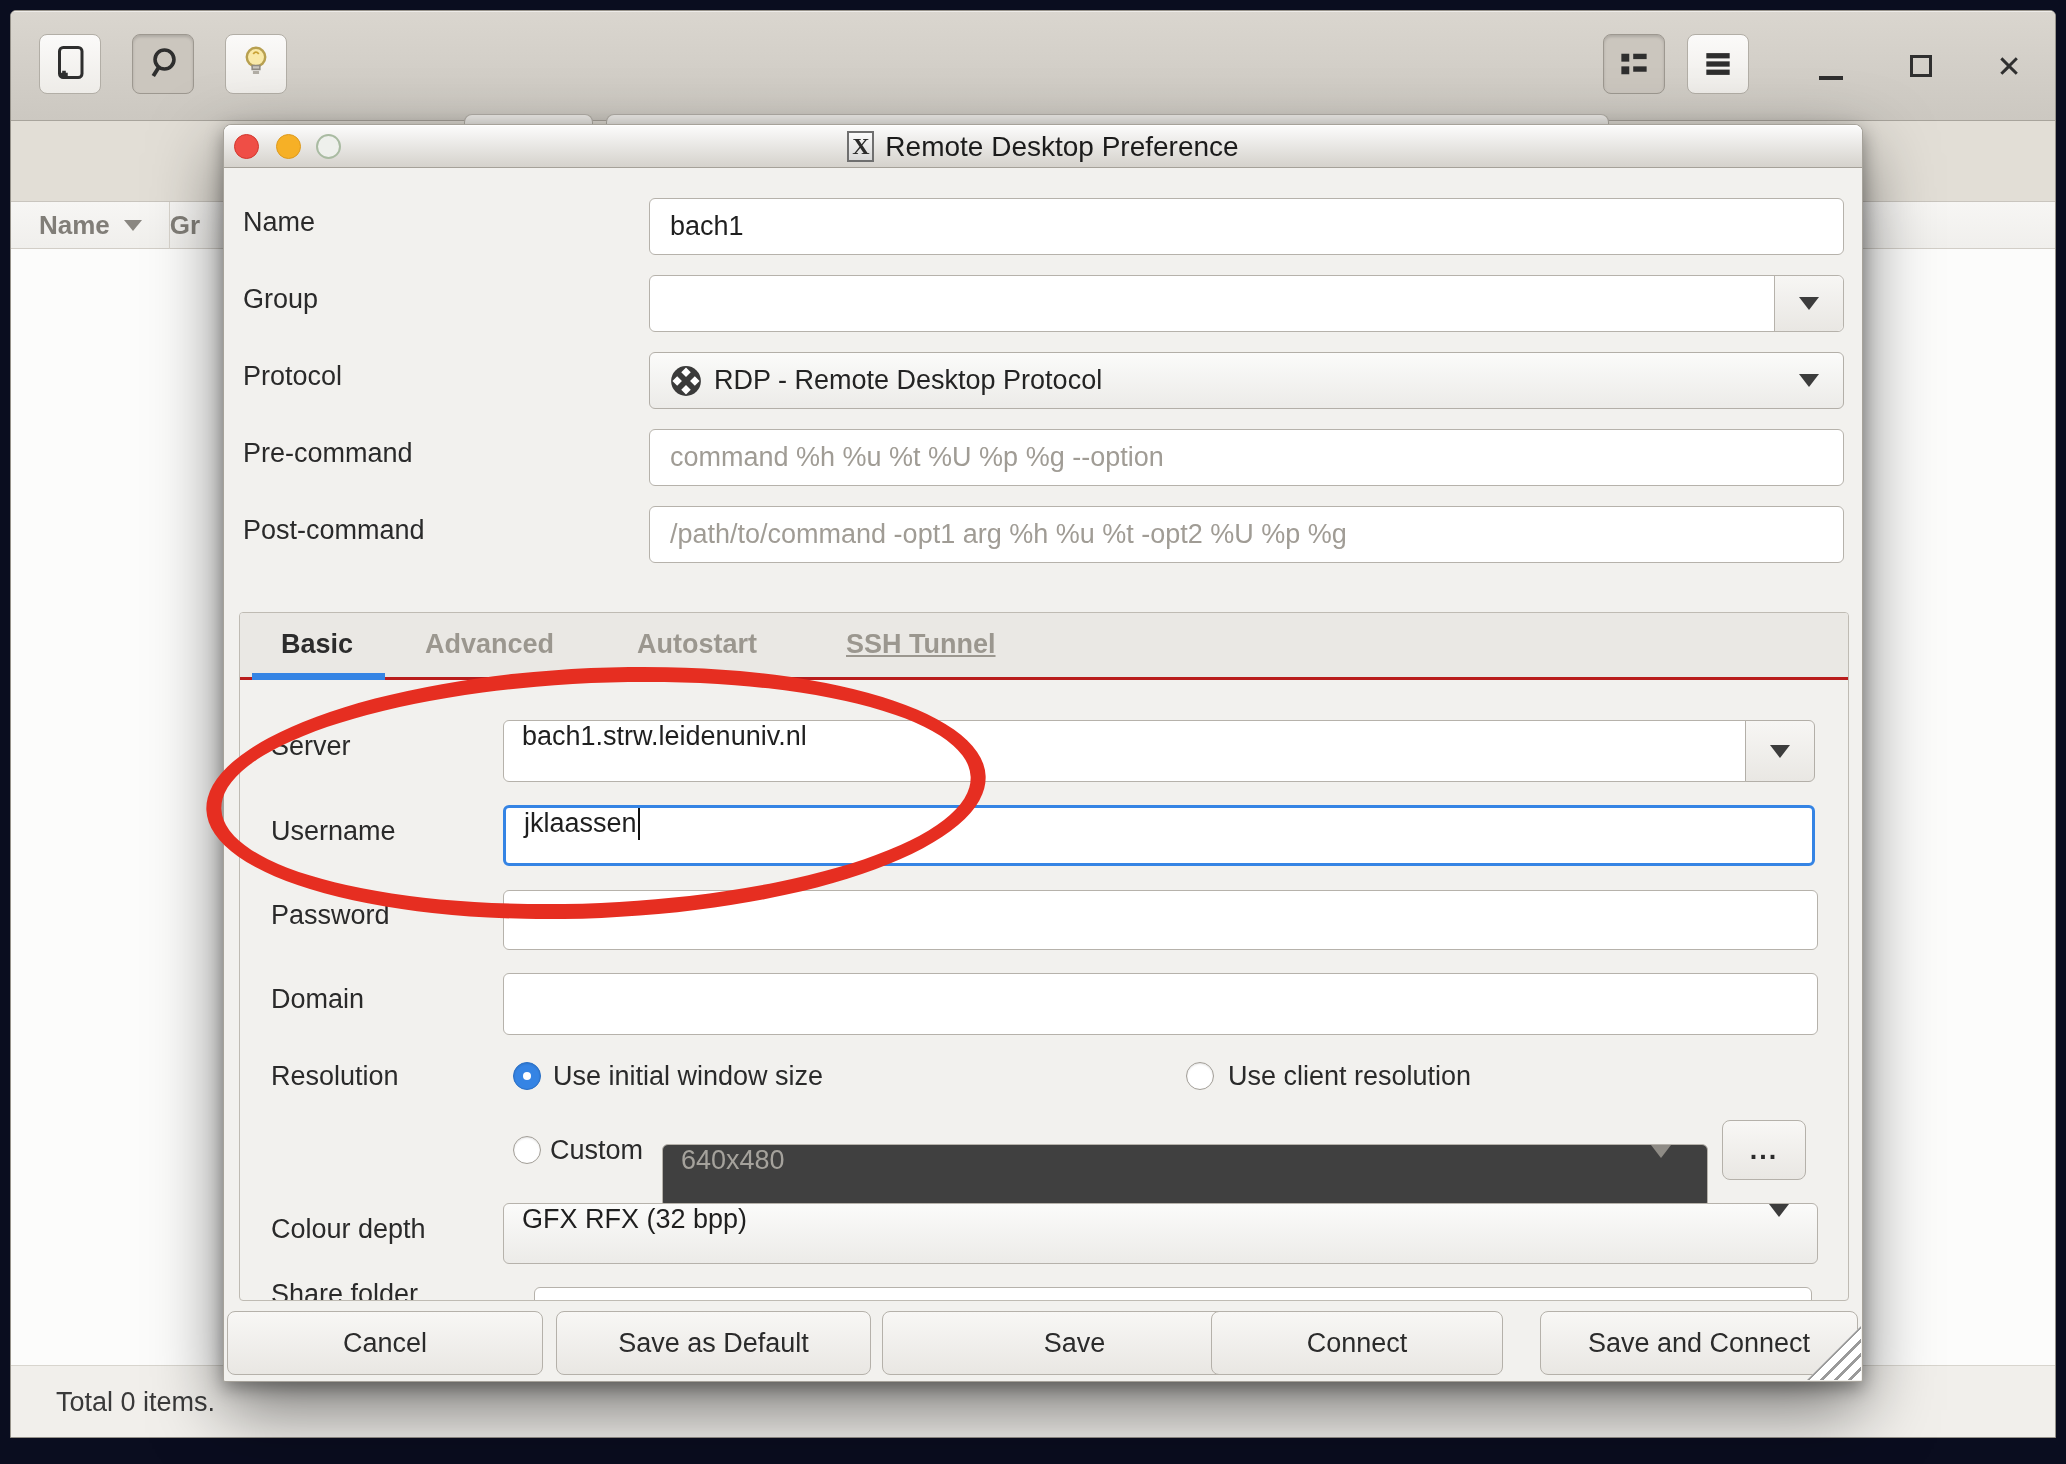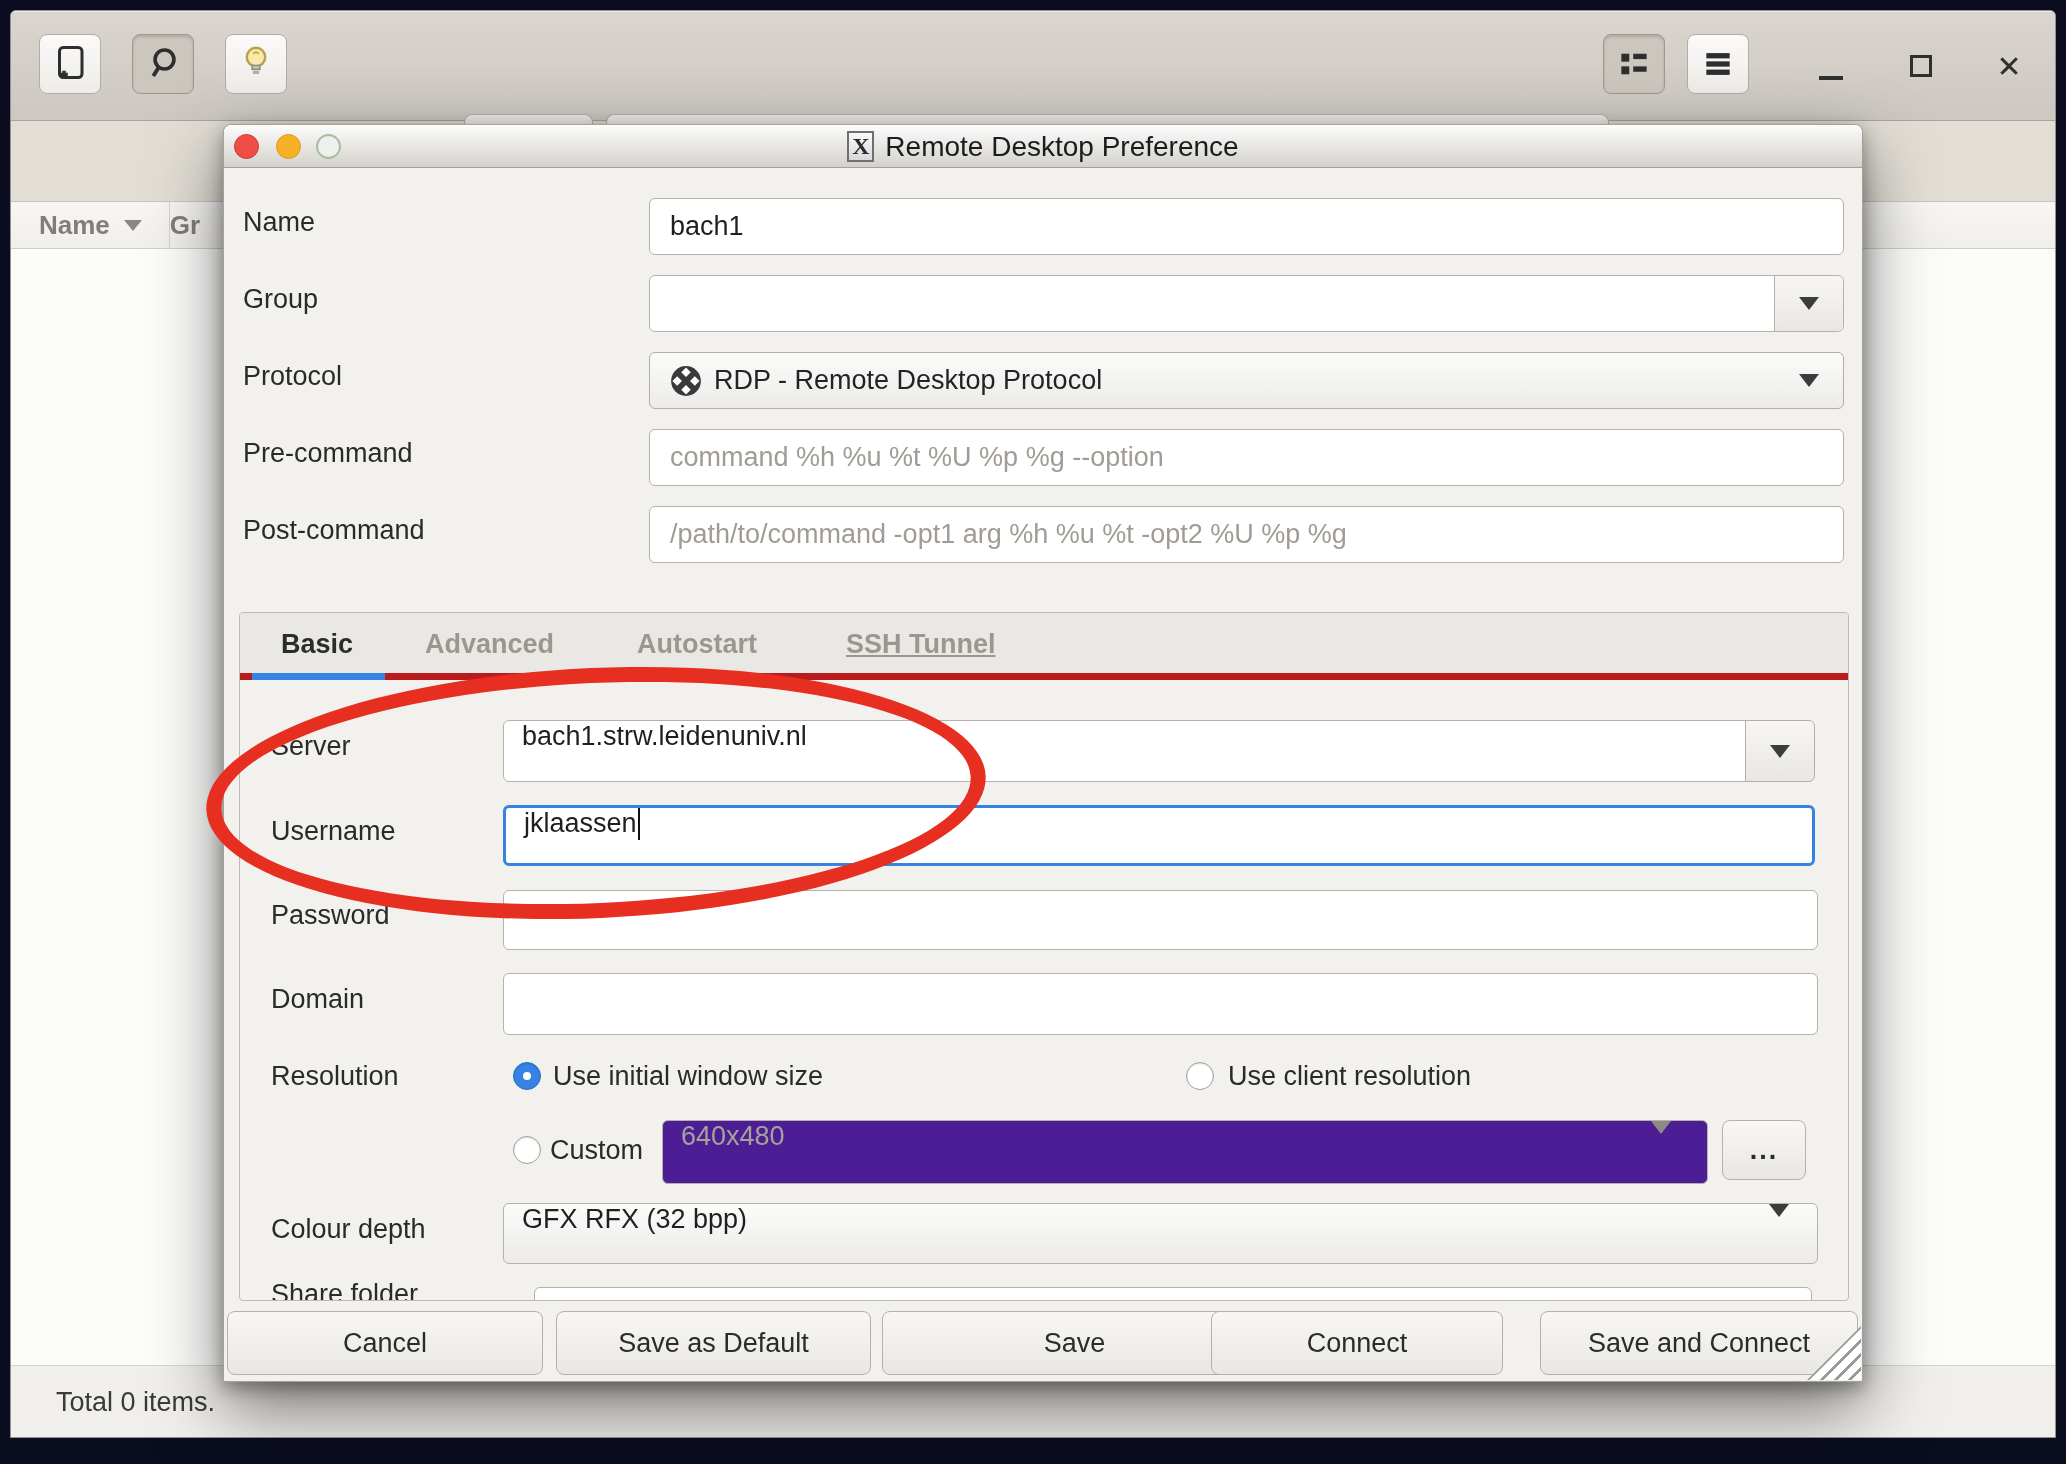--- a/index.html
+++ b/index.html
@@ -109,21 +109,21 @@
     display:flex; align-items:center; justify-content:center;
   }
 
   
   .notebook {
     position:absolute; left:15px; top:487px; width:1610px; height:689px;
     background:#f2f1ee; border:1px solid #bfbbb3; border-radius:4px; overflow:hidden;
   }
   .tabbar {
     position:absolute; left:0; top:0; width:100%; height:67px;
-    background:#eae8e4; border-bottom:7px solid #b91c1c;
+    background:#eae8e4; border-bottom:3px solid #b91c1c;
   }
   .tab { position:absolute; top:16px; font-size:27px; font-weight:bold; color:#9b978f; }
   .tab.active { color:#2c2c2c; }
   .tab-underline { position:absolute; left:12px; top:60px; width:133px; height:7px; background:#3584e4; }
 
   .nb-label { position:absolute; left:31px; font-size:27px; color:#2a2a2a; }
   .nb-entry {
     position:absolute; left:263px; background:#fff; border:1px solid #b6b2ab; border-radius:6px;
     font-size:27px; color:#1f1f1f; padding:0 18px; display:flex; align-items:flex-start;
   }
@@ -302,21 +302,21 @@
     <input class="nb-entry" style="top: 360px; width: 1315px; height: 62px;" value="">
 
     <div class="nb-label" style="top:448px;">Resolution</div>
     <div class="radio sel" style="left:273px; top:449px;"></div>
     <div class="radio-label" style="left:313px; top:448px;">Use initial window size</div>
     <div class="radio" style="left:946px; top:449px;"></div>
     <div class="radio-label" style="left:988px; top:448px;">Use client resolution</div>
 
     <div class="radio" style="left:273px; top:523px;"></div>
     <div class="radio-label" style="left:310px; top:522px;">Custom</div>
-    <div class="nb-entry" style="left:422px; top:507px; width:1046px; height:64px; background:#4c1d95; color:#a5a29c;">
+    <div class="nb-entry" style="left:422px; top:531px; width:1046px; height:64px; background:#404040; color:#a5a29c;">
       <span>640x480</span>
       <div class="arrow-dn gray" style="position:absolute; right:36px;"></div>
     </div>
     <div class="btn" style="left:1482px; top:507px; width:84px; height:60px; font-weight:bold; letter-spacing:2px;">
       <span>...</span>
     </div>
 
     <div class="nb-label" style="top:601px;">Colour depth</div>
     <div class="nb-entry" style="top:590px; width:1315px; height:61px; background:linear-gradient(#fbfbfa,#ecebe8);">
       <span>GFX RFX (32 bpp)</span>

